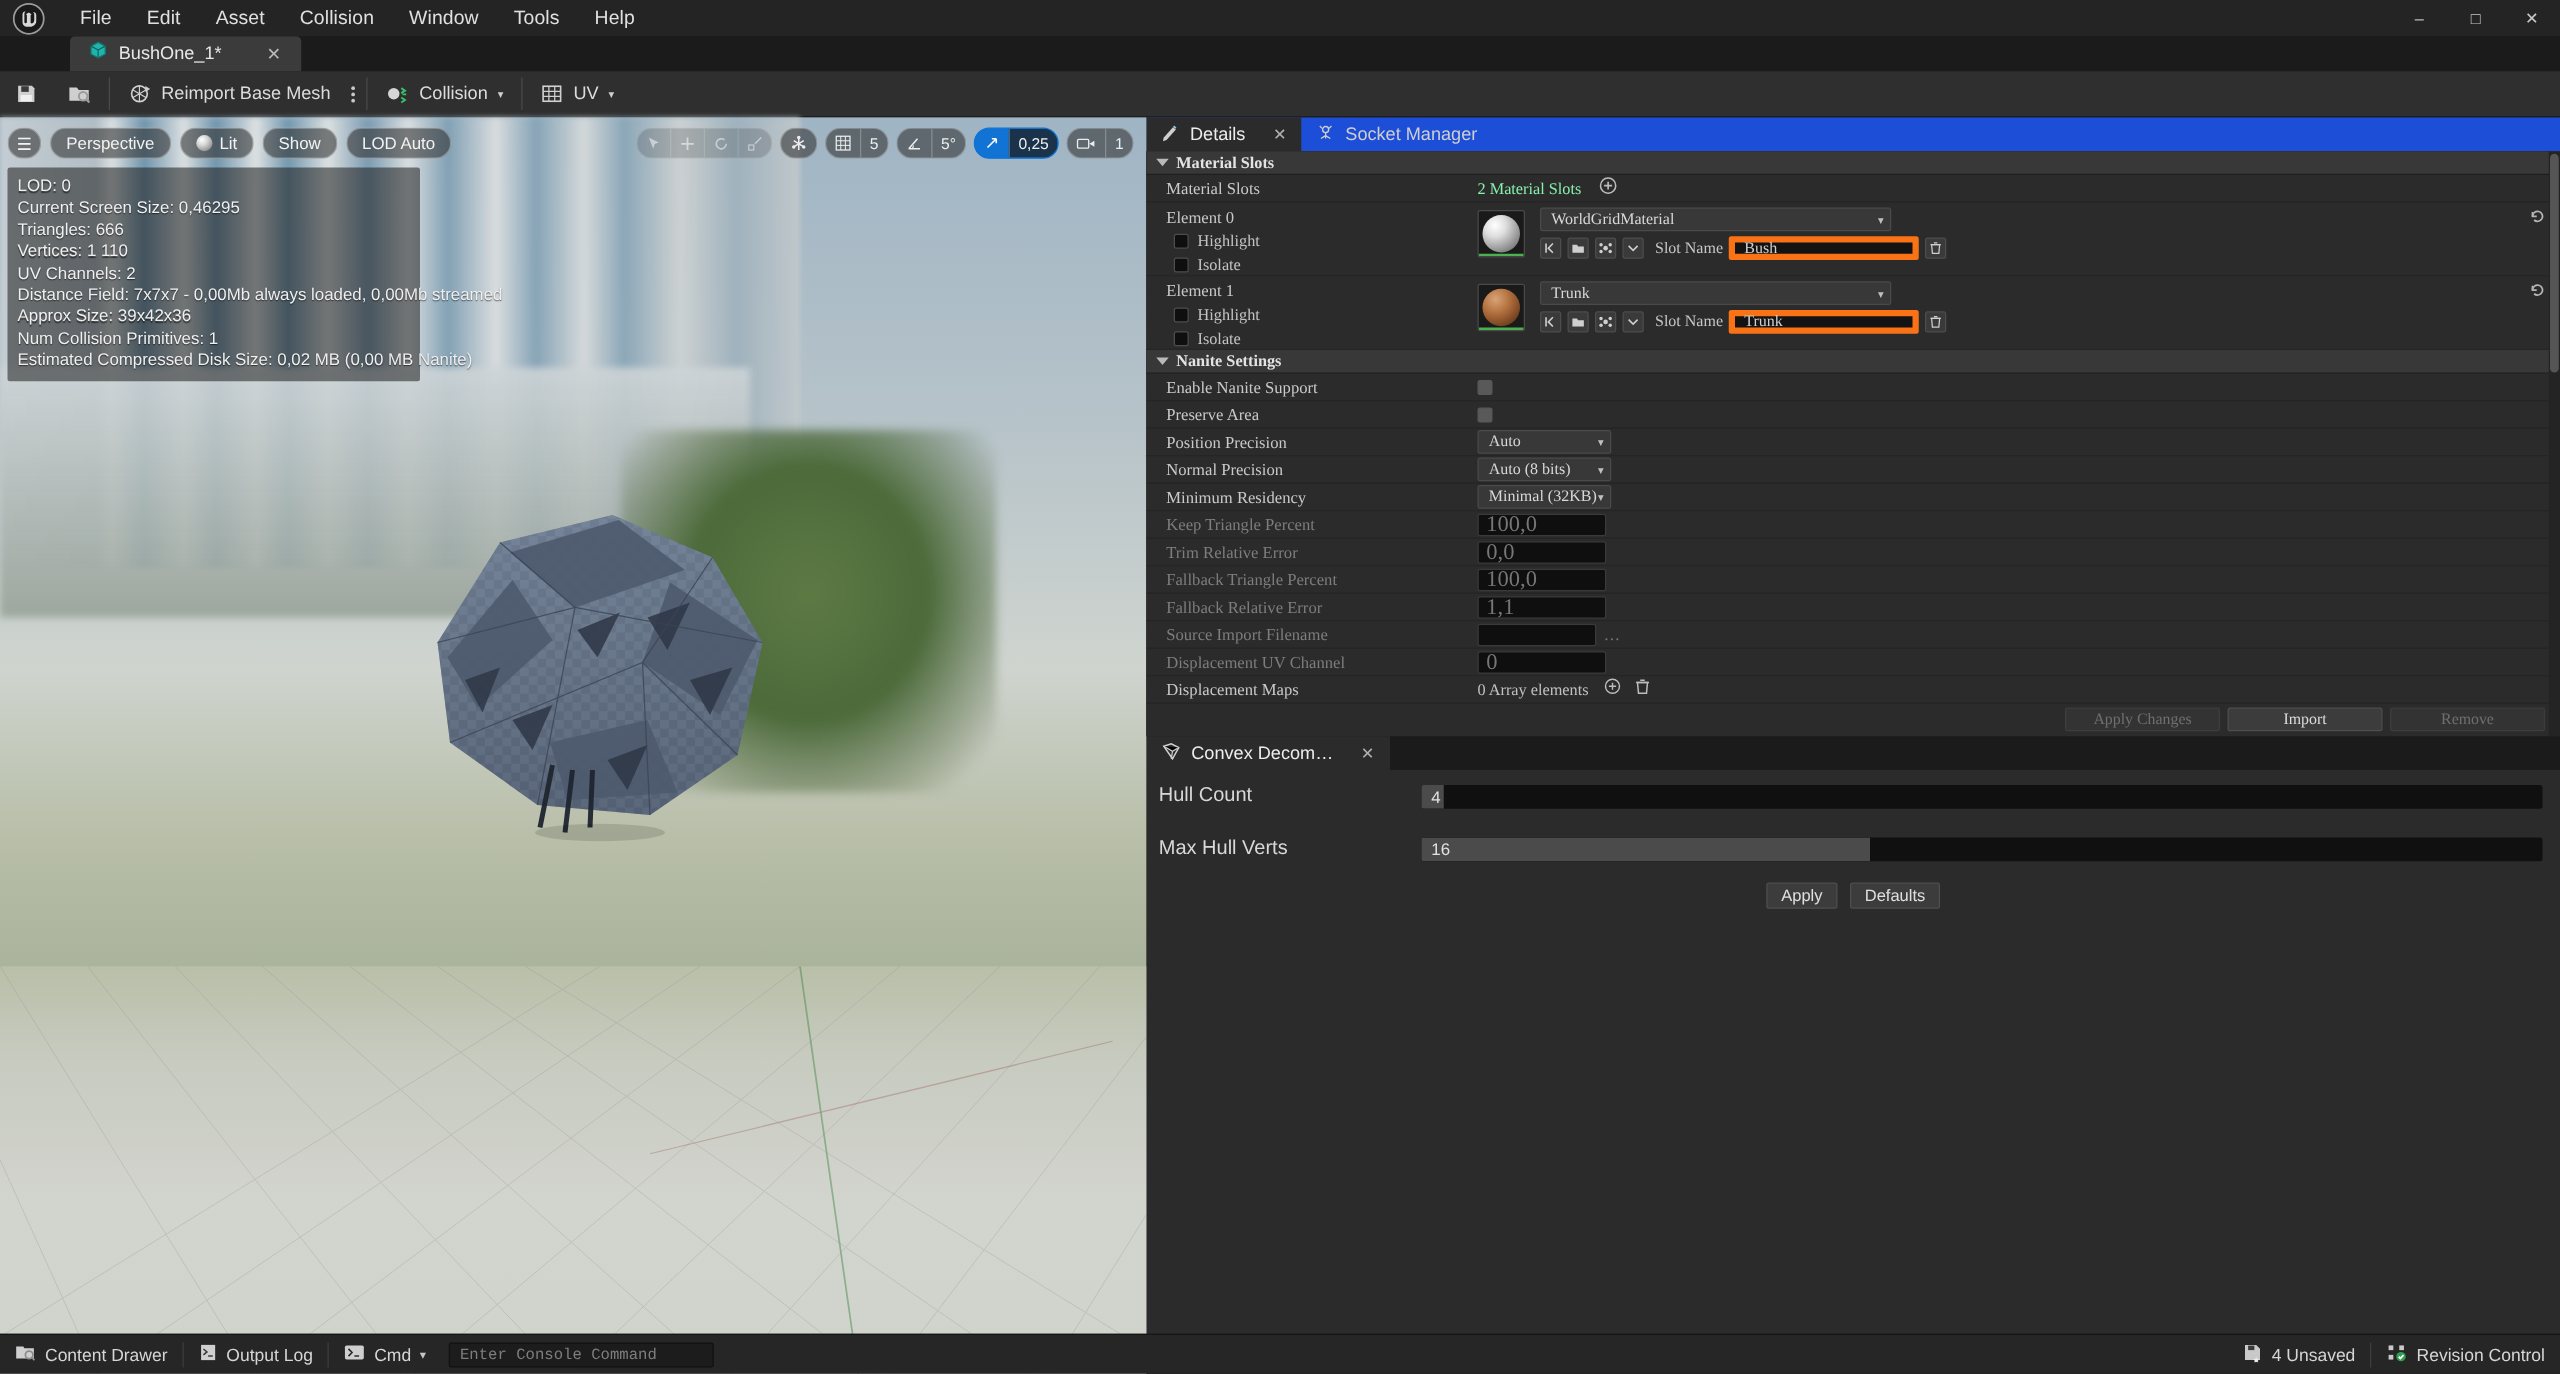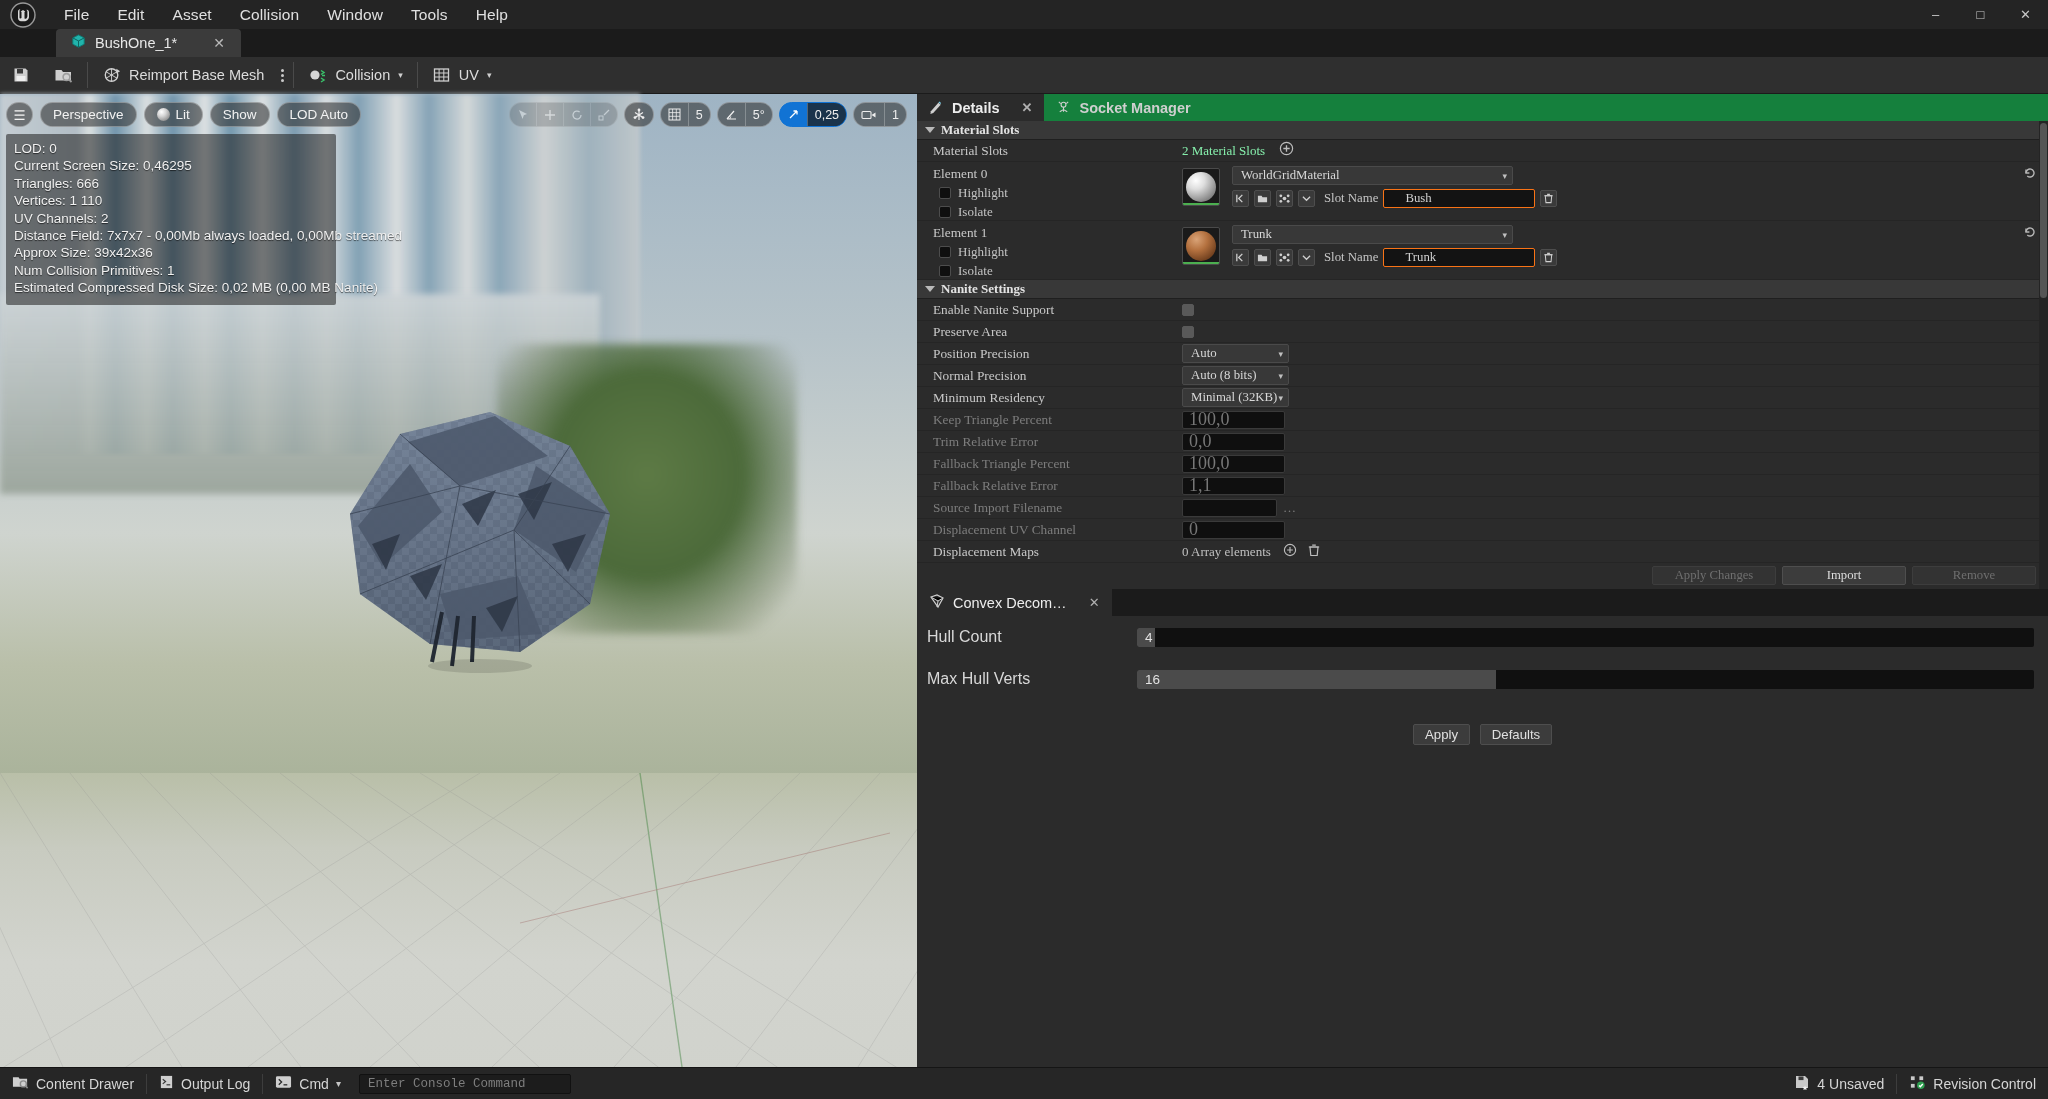--- a/index.html
+++ b/index.html
@@ -82,21 +82,21 @@
   .vp-grp.active .seg.val { background:rgba(30,30,30,.75); }
   .vp-disabled { opacity:.38; }
 
   .vp-stats { position:absolute; left:6px; top:40px; width:330px;
     background:rgba(30,30,30,.55); padding:6px 8px 8px 8px; border-radius:2px; }
   .vp-stats div { font-size:13.5px; line-height:17.4px; color:#f0f0f0; white-space:nowrap;
     text-shadow:0 1px 1px rgba(0,0,0,.6); }
 
   
   .right { width:1131px; background:#1f1f1f; display:flex; flex-direction:column; }
-  .panel-tabs { height:27px; background:#15803d; display:flex; align-items:flex-end;font-weight:bold; }
+  .panel-tabs { height:27px; background:#1d4ed8; display:flex; align-items:flex-end; }
   .ptab { height:27px; display:flex; align-items:center; gap:8px; padding:0 12px; font-size:14.5px;
     color:#cfcfcf; cursor:pointer; }
   .ptab.active { background:#2b2b2b; color:#ededed; }
   .ptab .x { font-size:13px; color:#b0b0b0; margin-left:14px; }
 
   .searchbar { height:28px; background:#2b2b2b; display:flex; align-items:center; padding:0 8px; gap:7px; }
   .search-box { flex:1; height:22px; background:#101010; border:1px solid #0a0a0a; border-radius:11px;
     display:flex; align-items:center; padding:0 10px; gap:8px; }
   .search-box input { flex:1; background:transparent; border:0; outline:0; color:#ddd; font-size:13.5px;
     font-family:"Liberation Sans", sans-serif; }
@@ -133,40 +133,40 @@
   .matthumb { width:38px; height:38px; background:#1a1a1a; border:1px solid #4a4a4a; border-radius:2px;
     margin:2px 6px 2px 0; flex:0 0 38px; overflow:hidden; position:relative; }
   .matthumb .sphere { position:absolute; inset:3px;
     border-radius:50%; }
   .matthumb .greenbar { position:absolute; left:0; bottom:0; width:100%; height:2px; background:#4caf50; }
 
   .slotrow { display:flex; align-items:center; gap:5px; }
   .mini-btn { width:17px; height:17px; background:#3a3a3a; border:1px solid #4d4d4d; border-radius:2px;
     display:flex; align-items:center; justify-content:center; cursor:pointer; }
   .slotname-label { font-size:12.8px; color:#c6c6c6; margin-left:4px; }
-  .slotname-field { height:19px; background:#131313; border:1px solid #f97316; border-radius:2px;
-    display:flex; align-items:center; padding:0 21px; font-size:12.8px; color:#d0d0d0; width:152px; }
+  .slotname-field { height:19px; background:#131313; border:5px solid #f97316; border-radius:2px;
+    display:flex; align-items:center; padding:0 7px; font-size:12.8px; color:#d0d0d0; width:152px; }
   .reset-arrow { width:20px; display:flex; align-items:center; justify-content:center; cursor:pointer; }
 
   .btnrow { display:flex; gap:6px; justify-content:flex-end; padding:3px 12px; }
   .dbtn { height:19px; min-width:124px; background:#3c3c3c; border:1px solid #4e4e4e; border-radius:2px;
     display:flex; align-items:center; justify-content:center; font-size:12.7px; color:#dcdcdc; cursor:pointer; }
   .dbtn.dis { color:#6f6f6f; background:#333; border-color:#3d3d3d; }
 
   
   .convex { flex:1; background:#2b2b2b; display:flex; flex-direction:column; }
   .convex-tabs { height:27px; background:#1b1b1b; display:flex; align-items:flex-end; }
   .cvrow { display:flex; align-items:center; height:42px; padding-left:10px; }
   .cvlabel { width:210px; flex:0 0 210px; font-size:16px; color:#d8d8d8; }
   .slider { flex:1; height:19px; background:#101010; border-radius:2px; position:relative;
     margin-right:14px; overflow:hidden; cursor:pointer; }
   .slider .fill { position:absolute; left:0; top:0; height:100%; background:#4b4b4b; }
   .slider .txt { position:absolute; left:8px; top:0; height:100%; display:flex; align-items:center;
     font-size:13.5px; color:#e2e2e2; }
-  .cv-actions { display:flex; gap:10px; justify-content:center; margin-top:24px; }
+  .cv-actions { display:flex; gap:10px; justify-content:center; margin-top:6px; }
   .cvbtn { width:57px; height:21px; background:#3c3c3c; border:1px solid #4e4e4e; border-radius:2px;
     display:flex; align-items:center; justify-content:center; font-size:13.2px; color:#e0e0e0; cursor:pointer; }
   .cvbtn.wide { width:72px; }
 
   
   .statusbar { position:absolute; left:0; bottom:0; width:2048px; height:32px; background:#262626;
     display:flex; align-items:center; border-top:1px solid #151515; }
   .sb-item { display:flex; align-items:center; gap:7px; height:32px; padding:0 12px; font-size:14px;
     color:#d6d6d6; cursor:pointer; }
   .sb-div { width:1px; height:20px; background:#3d3d3d; }

